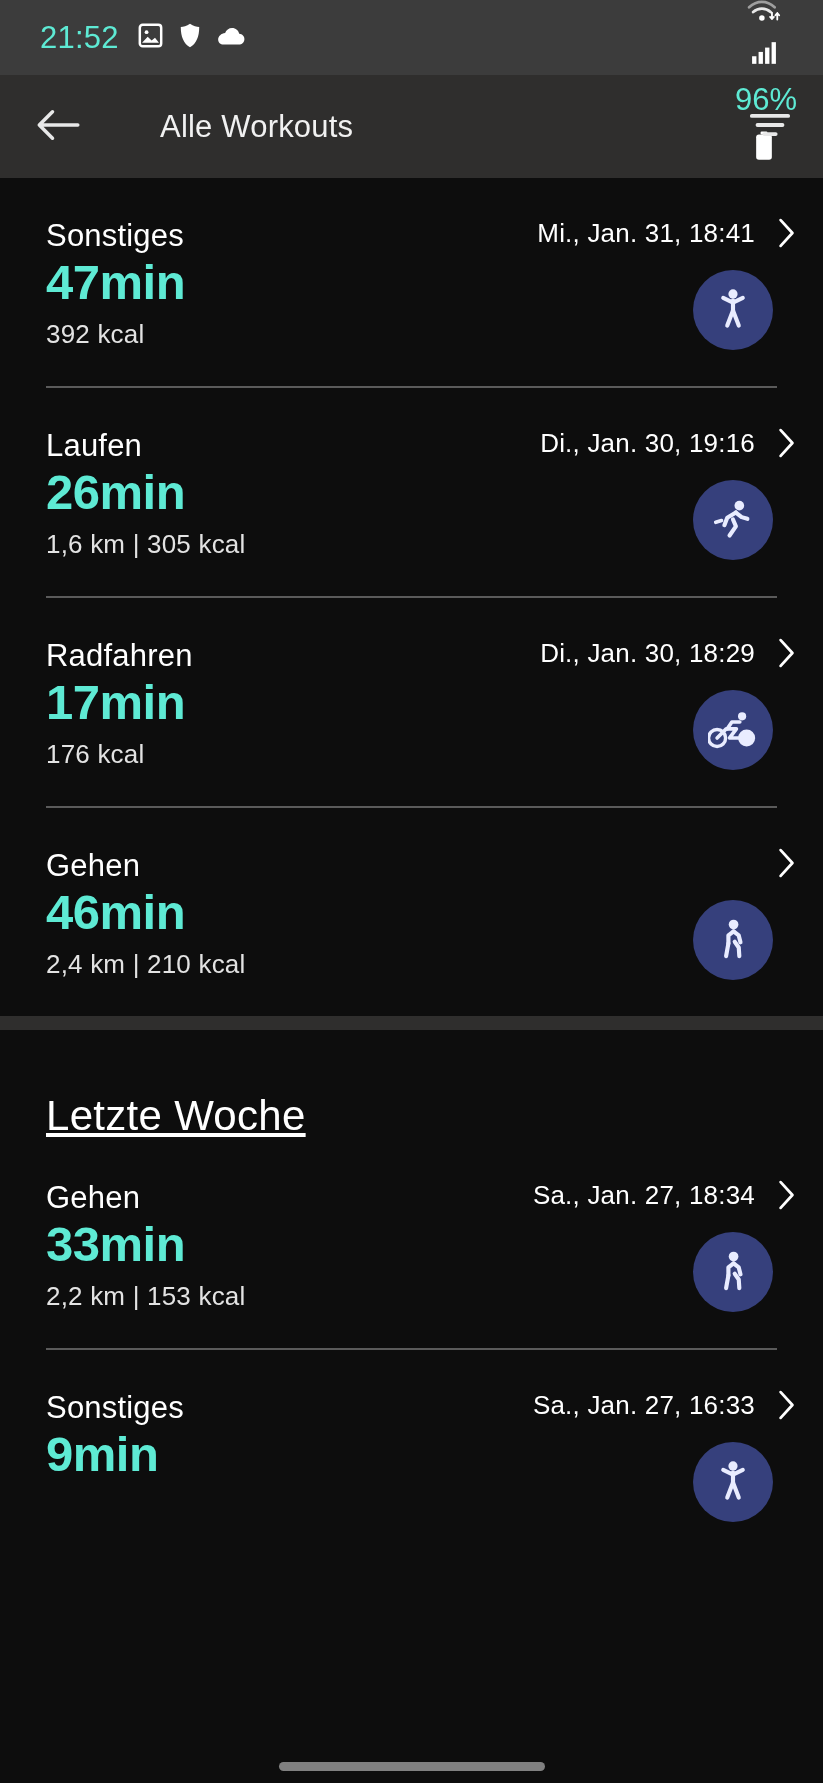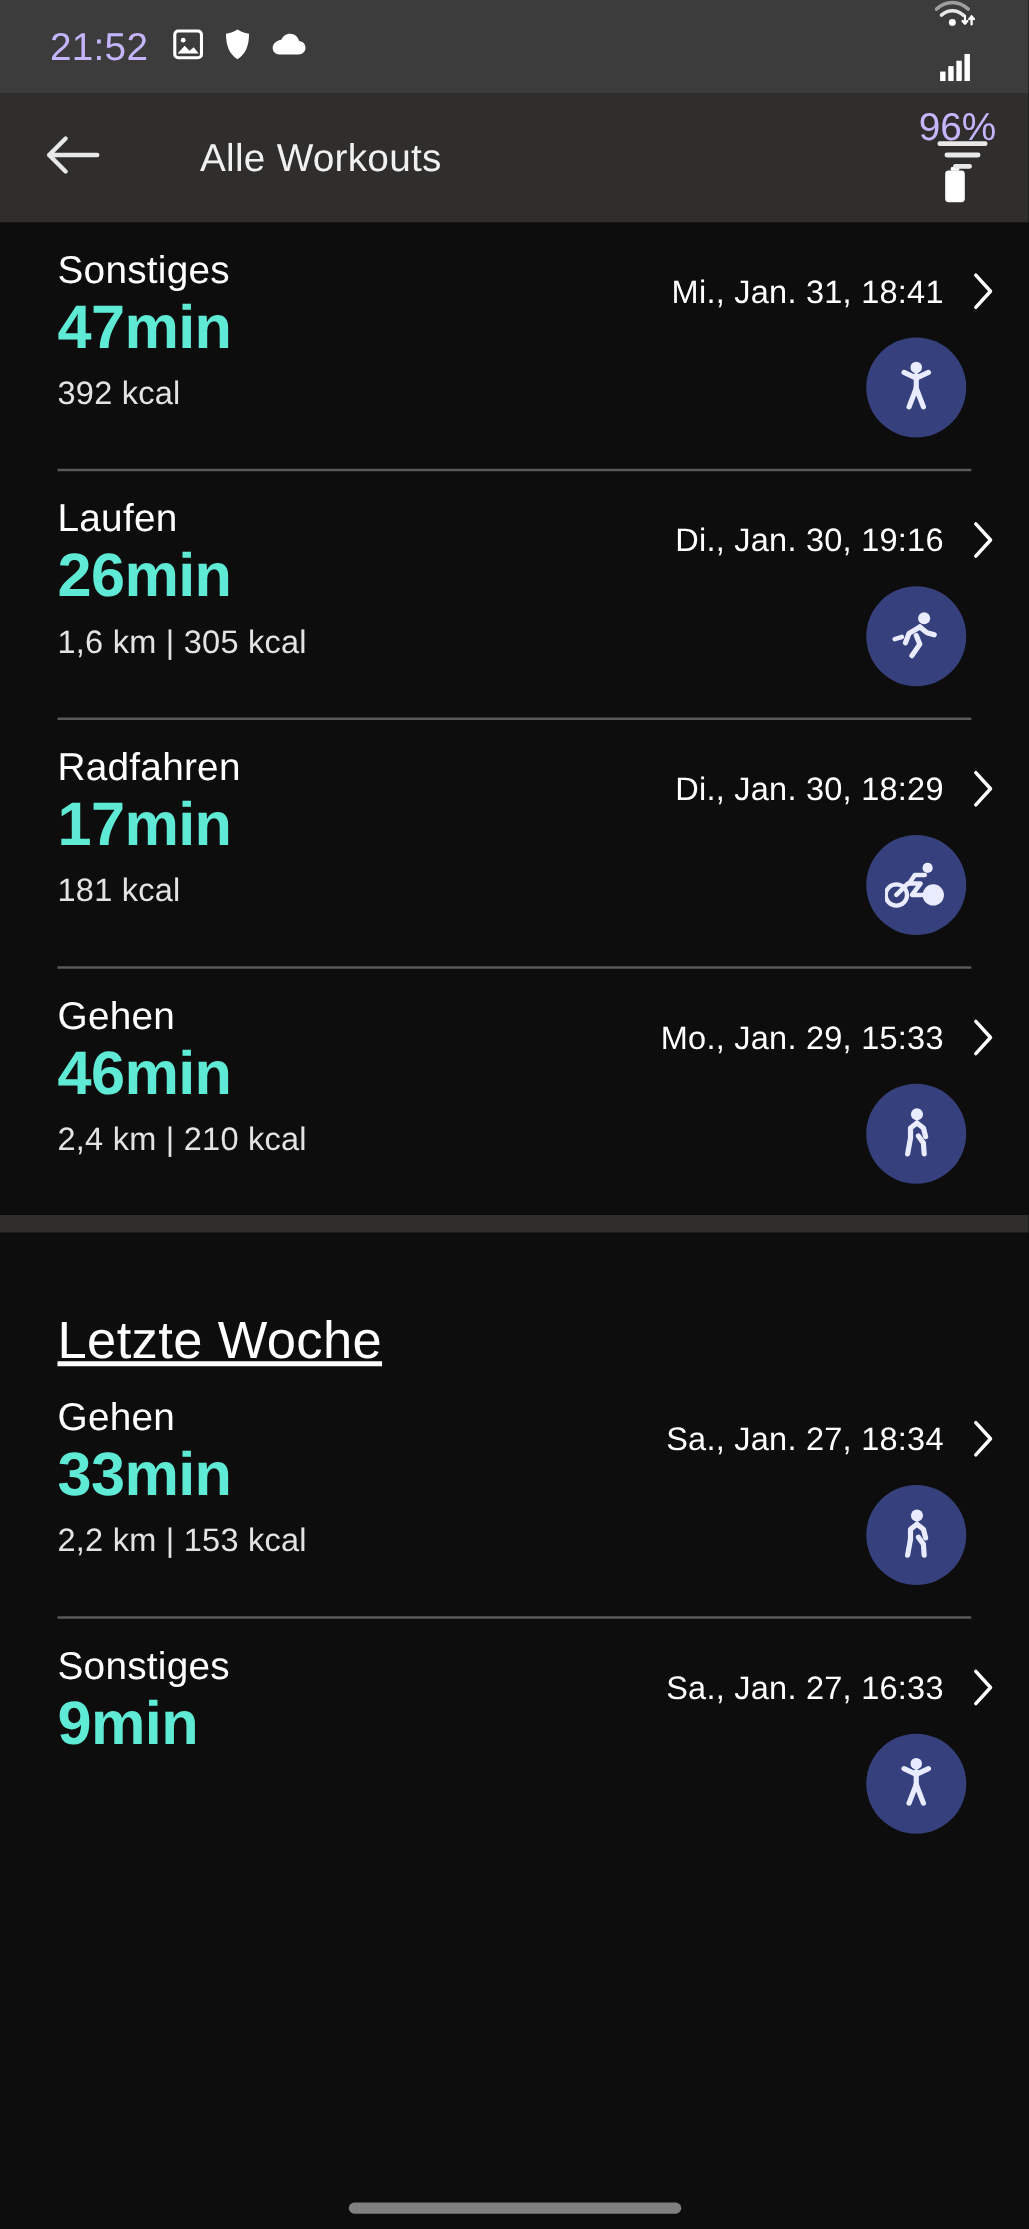--- a/index.html
+++ b/index.html
@@ -8,21 +8,21 @@
     background:#0d0d0d;
     font-family:"Liberation Sans", sans-serif;
     overflow:hidden;
   }
 
   
   .statusbar{
     height:75px; background:#3c3c3c;
     display:flex; align-items:center;
     padding:0 26px 0 40px;
-    color:#c4b5fd;
+    color:#5eead4;
   }
   .sb-time{ font-size:31px; letter-spacing:.2px; }
   .sb-left-icons{ display:flex; align-items:center; gap:14px; margin-left:18px; }
   .sb-spacer{ flex:1; }
   .sb-right-icons{ display:flex; align-items:center; gap:13px;flex-direction:column; }
   .sb-battery-text{ font-size:31px; margin-left:4px; }
   .sb-ico{ display:block; }
 
   
   .appbar{
@@ -41,21 +41,21 @@
   .section-gap{
     height:14px; background:#2f2e2d;
   }
   .section-head{
     color:#ffffff; font-size:42px;
     padding:62px 0 0 46px; letter-spacing:.3px;text-decoration:underline;
   }
 
   .row{
     position:relative;
-    padding:20px 0 36px 46px;
+    padding:40px 0 36px 46px;
     min-height:197px;
   }
   .row-type{
     color:#ffffff; font-size:31px; letter-spacing:.2px;
   }
   .row-dur{
     color:#5eead4; font-size:49px; font-weight:bold;
     letter-spacing:-.5px; margin-top:2px; line-height:1.08;
   }
   .row-sub{
@@ -221,21 +221,21 @@
           <path d="M22.5 13.5l5 4 5 1.5" stroke="#e9ecff" stroke-width="3.6" fill="none" stroke-linecap="round" stroke-linejoin="round"></path>
           <path d="M20 19.5l2.5 6 -5.5 8" stroke="#e9ecff" stroke-width="3.6" fill="none" stroke-linecap="round" stroke-linejoin="round"></path>
           <path d="M10 20.5L5 22" stroke="#e9ecff" stroke-width="3.2" fill="none" stroke-linecap="round"></path>
         </svg>
       </div>
     </div>
     <div class="divider"></div>
     <div class="row">
       <div class="row-type">Radfahren</div>
       <div class="row-dur">17min</div>
-      <div class="row-sub">181 kcal</div>
+      <div class="row-sub">176 kcal</div>
       <div class="row-right">
         <span class="row-date">Di., Jan. 30, 18:29</span>
         <span>
           <svg class="chev" width="18" height="30" viewBox="0 0 16 28">
             <path d="M3 2l11 12L3 26" stroke="#ffffff" stroke-width="2.6" fill="none" stroke-linecap="round" stroke-linejoin="round"></path>
           </svg>
         </span>
       </div>
       <div class="row-icon">
         <svg width="50" height="40" viewBox="0 0 44 34">
@@ -246,21 +246,20 @@
           <path d="M17 16l4-6h7" stroke="#e9ecff" stroke-width="3.2" fill="none" stroke-linecap="round" stroke-linejoin="round"></path>
         </svg>
       </div>
     </div>
     <div class="divider"></div>
     <div class="row">
       <div class="row-type">Gehen</div>
       <div class="row-dur">46min</div>
       <div class="row-sub">2,4 km | 210 kcal</div>
       <div class="row-right">
-        <span class="row-date">Mo., Jan. 29, 15:33</span>
         <span>
           <svg class="chev" width="18" height="30" viewBox="0 0 16 28">
             <path d="M3 2l11 12L3 26" stroke="#ffffff" stroke-width="2.6" fill="none" stroke-linecap="round" stroke-linejoin="round"></path>
           </svg>
         </span>
       </div>
       <div class="row-icon">
         <svg width="44" height="46" viewBox="0 0 36 40">
           <circle cx="18.5" cy="6.5" r="4.2" fill="#e9ecff"></circle>
           <path d="M18.5 12.5l-4.5 3.5v7" stroke="#e9ecff" stroke-width="3.6" fill="none" stroke-linecap="round" stroke-linejoin="round"></path>

